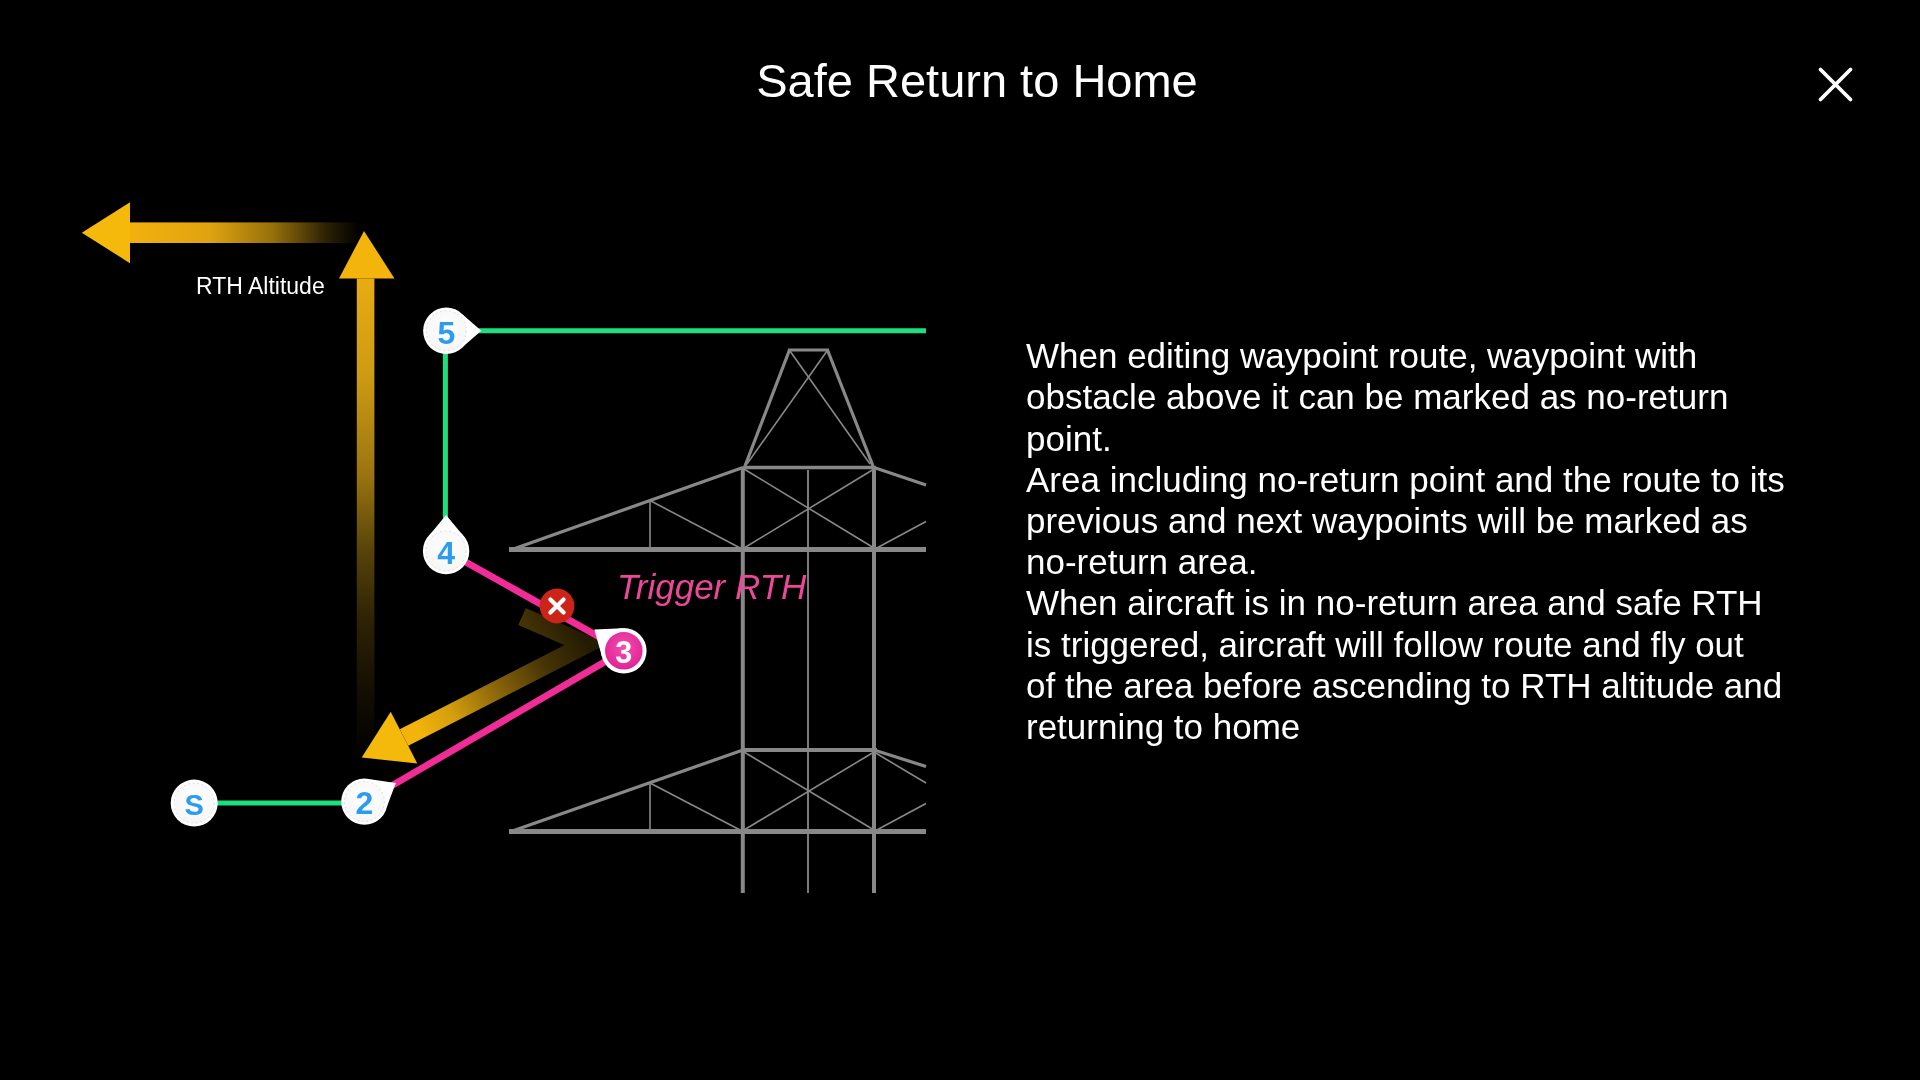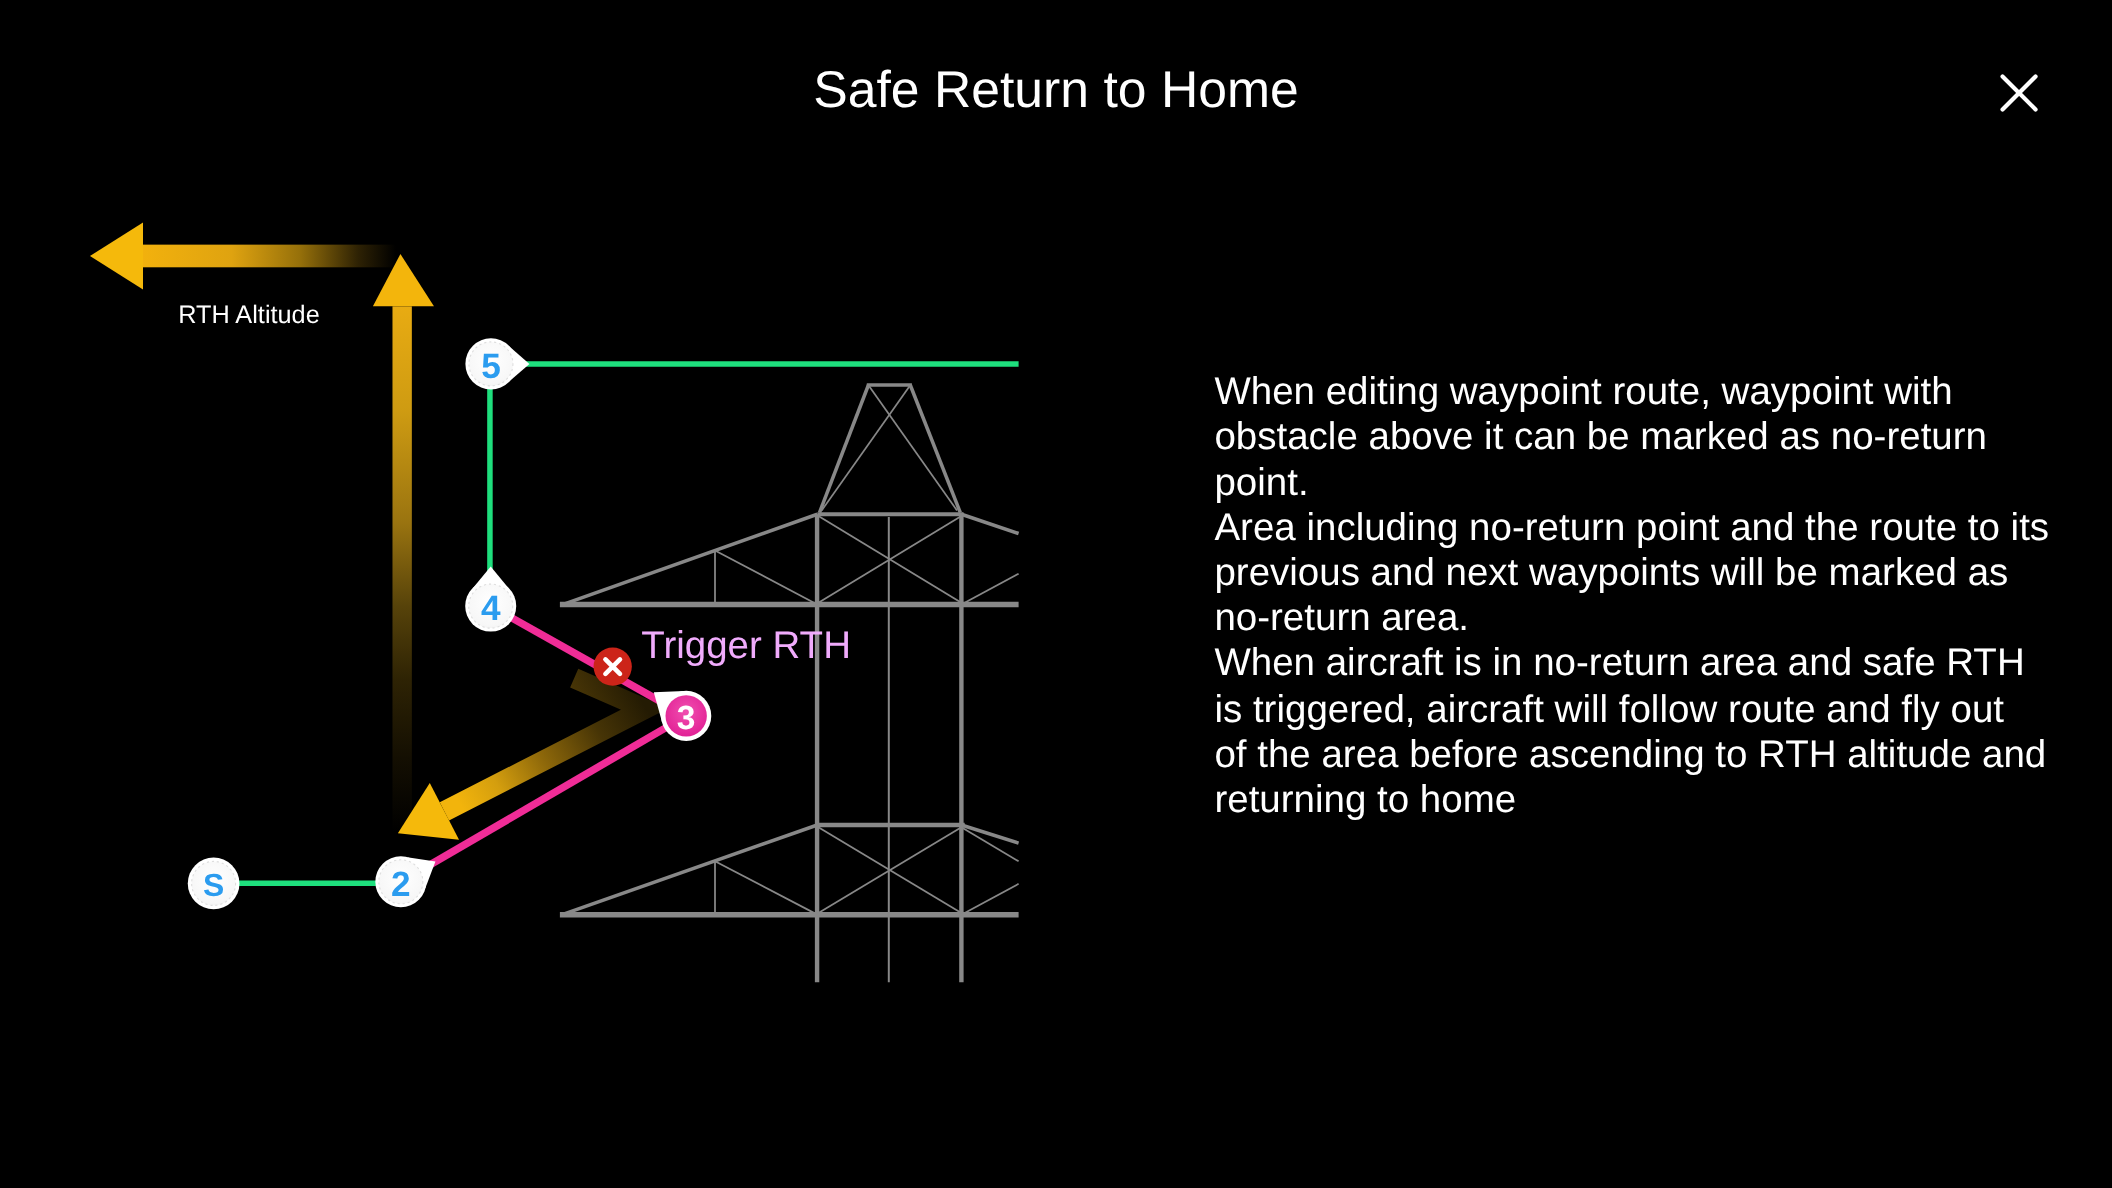--- a/index.html
+++ b/index.html
@@ -1,22 +1,22 @@
 <!DOCTYPE html>
 <html><head>
 <meta charset="utf-8">
 <style>
   html,body{margin:0;padding:0;background:#000;width:1920px;height:1080px;overflow:hidden;}
   body{font-family:"Liberation Sans", sans-serif;color:#fff;position:relative;}
   .abs{position:absolute;}
-  .txt{transform:translateZ(0);}
+  .txt{transform:translateZ(0);margin-left:34px;}
   #title{left:0;right:0;top:53.3px;text-align:center;font-size:47px;line-height:55px;color:#fff;}
   #rthalt{left:162px;top:266.4px;font-size:23px;line-height:41px;color:#fff;}
-  #trigger{left:583px;top:566.1px;font-size:35px;line-height:41px;color:#f0abfc;}
-  #para{left:1104px;top:335.3px;font-size:35px;line-height:41.18px;color:#fff;}
+  #trigger{left:583px;top:566.1px;font-size:35px;line-height:41px;color:#ec4899;font-style:italic;}
+  #para{left:992px;top:335.3px;font-size:35px;line-height:41.18px;color:#fff;}
 </style>
 </head>
 <body>
 <svg class="abs" style="left:0;top:0" width="1920" height="1080" viewBox="0 0 1920 1080">
   <defs>
     <linearGradient id="gh" x1="130" y1="0" x2="360" y2="0" gradientUnits="userSpaceOnUse">
       <stop offset="0" stop-color="#F2B10D"></stop>
       <stop offset="0.35" stop-color="#DFA310"></stop>
       <stop offset="0.62" stop-color="#96700A"></stop>
       <stop offset="0.85" stop-color="#2E2204"></stop>

